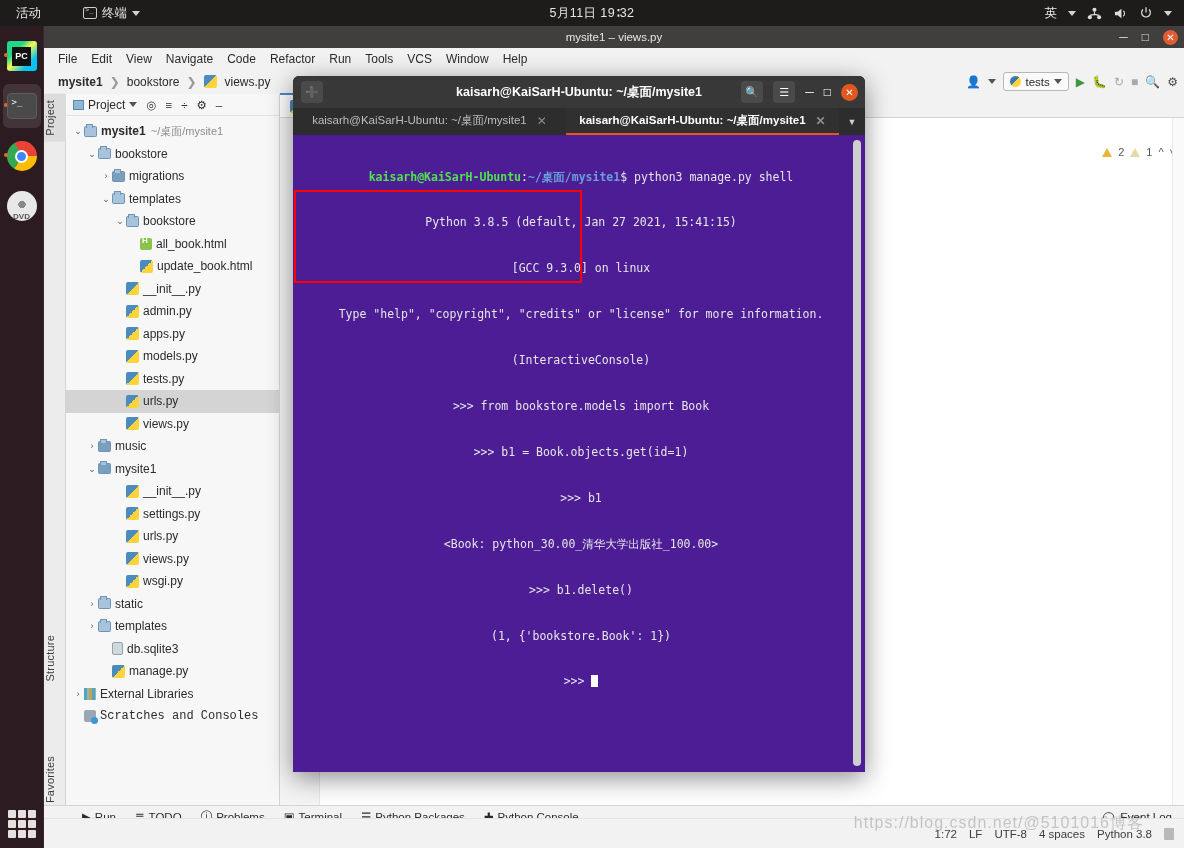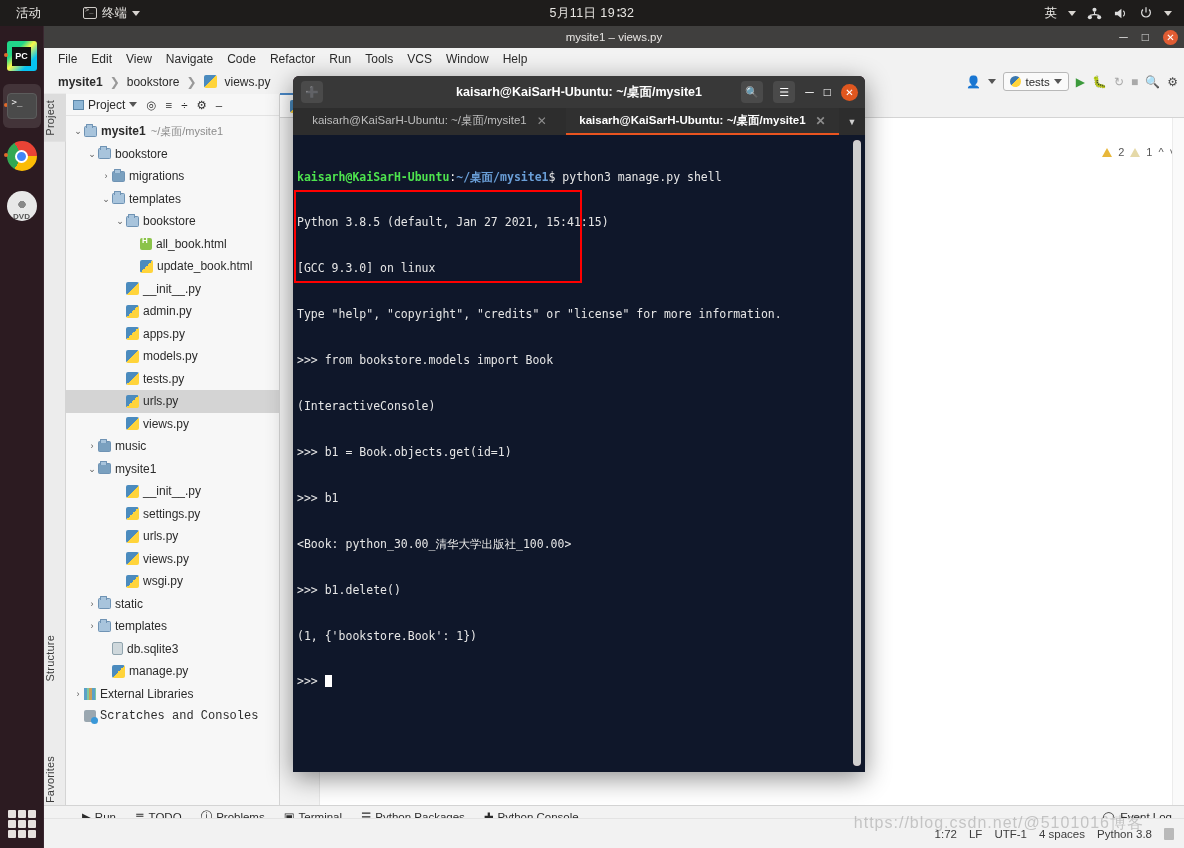--- a/index.html
+++ b/index.html
@@ -190,23 +190,23 @@
   .tt-close { width:17px; height:17px; border-radius:50%; background:#e0571f; color:#fff;
               display:flex; align-items:center; justify-content:center; font-size:10px; }
   #term-tabs { height:27px; background:#2d2d2d; display:flex; align-items:stretch;
                position:relative; font-size:11.5px; }
   .ttab { flex:1; display:flex; align-items:center; justify-content:center; gap:10px; color:#bdbdbd;
           border-bottom: 2px solid transparent; }
   .ttab.active { color:#ffffff; font-weight:bold; border-bottom-color:#e95420; background:#303030; }
   .ttab .x { font-size:12px; color:#8d8d8d; }
   #term-tabs .tdrop { width:26px; display:flex; align-items:center; justify-content:center;
                       color:#cfcfcf; font-size:9px; }
-  #term-body { position:absolute; top:59px; left:0; right:0; bottom:0; background:#0f172a;
+  #term-body { position:absolute; top:59px; left:0; right:0; bottom:0; background:#4c1d95;
                padding: 4px 0 0 4px; font-family:"DejaVu Sans Mono", monospace;
-               font-size:11.5px; line-height:15.3px; color:#e6e6e6; white-space:pre; }
+               font-size:11.5px; line-height:15.3px; color:#e6e6e6; white-space:pre;text-align:center; }
   .g { color:#4ee44e; font-weight:bold; }
   .b { color:#6a9fd8; font-weight:bold; }
   .w { color:#ffffff; }
   #term-scroll { position:absolute; right:4px; top:64px; width:8px; bottom:6px;
                  background:#3d1530; border-radius:4px; }
   #term-scroll .thumb { position:absolute; top:0; left:0; width:8px; height:100%;
                         background:#cfcfcf; border-radius:4px; }
   #redbox { position:absolute; left:1px; top:55px; width:288px; height:93px;
             border:2px solid #ff0000; }
   #cursor { display:inline-block; width:7px; height:12px; background:#ffffff;
@@ -570,21 +570,21 @@
       <span>◯</span>
       <span>Event Log</span>
     </span>
   </div>
 
   <div id="statusbar">
     <span class="sb-left"></span>
     <span class="sb-right">
       <span>1:72</span>
       <span>LF</span>
-      <span>UTF-1</span>
+      <span>UTF-8</span>
       <span>4 spaces</span>
       <span>Python 3.8</span>
       <span class="lockicon"></span>
     </span>
   </div>
 
   <div id="watermark">https://blog.csdn.net/@5101016博客</div>
 </div>
 
 <div id="terminal">
@@ -608,22 +608,22 @@
       <span>kaisarh@KaiSarH-Ubuntu: ~/桌面/mysite1</span>
       <span class="x">✕</span>
     </span>
     <span class="tdrop">▼</span>
   </div>
   <div id="term-body">
     <div><span class="g">kaisarh@KaiSarH-Ubuntu</span><span class="w">:</span><span class="b">~/桌面/mysite1</span><span>$ python3 manage.py shell</span></div>
     <div>Python 3.8.5 (default, Jan 27 2021, 15:41:15)</div>
     <div>[GCC 9.3.0] on linux</div>
     <div>Type "help", "copyright", "credits" or "license" for more information.</div>
+    <div>(InteractiveConsole)</div>
     <div>&gt;&gt;&gt; from bookstore.models import Book</div>
-    <div>(InteractiveConsole)</div>
     <div>&gt;&gt;&gt; b1 = Book.objects.get(id=1)</div>
     <div>&gt;&gt;&gt; b1</div>
     <div>&lt;Book: python_30.00_清华大学出版社_100.00&gt;</div>
     <div>&gt;&gt;&gt; b1.delete()</div>
     <div>(1, {'bookstore.Book': 1})</div>
     <div><span>&gt;&gt;&gt; </span><span id="cursor"></span></div>
     <div id="redbox"></div>
   </div>
   <div id="term-scroll">
       <span class="thumb"></span>

